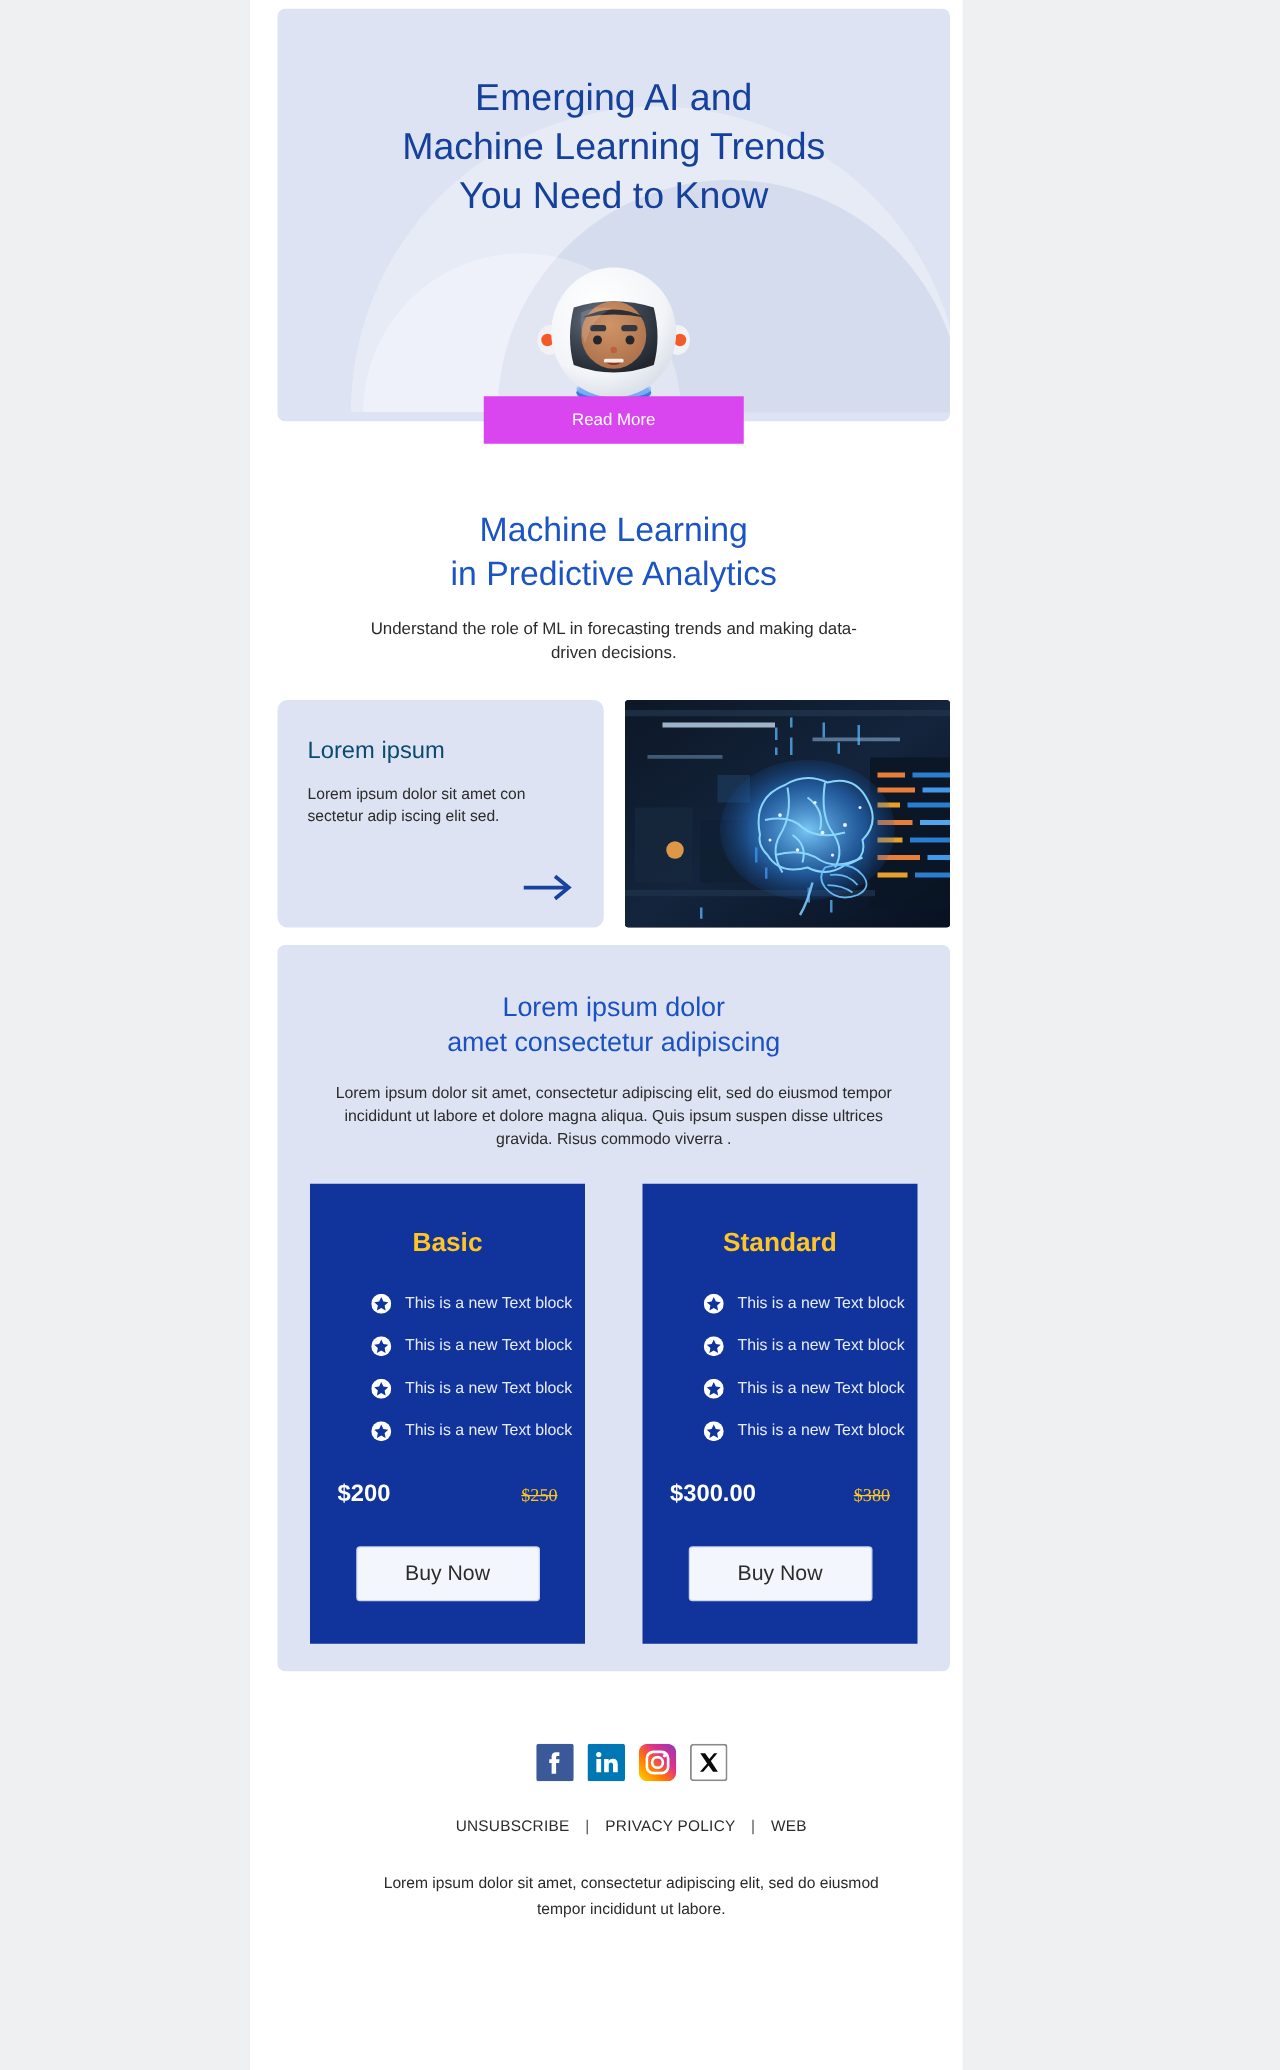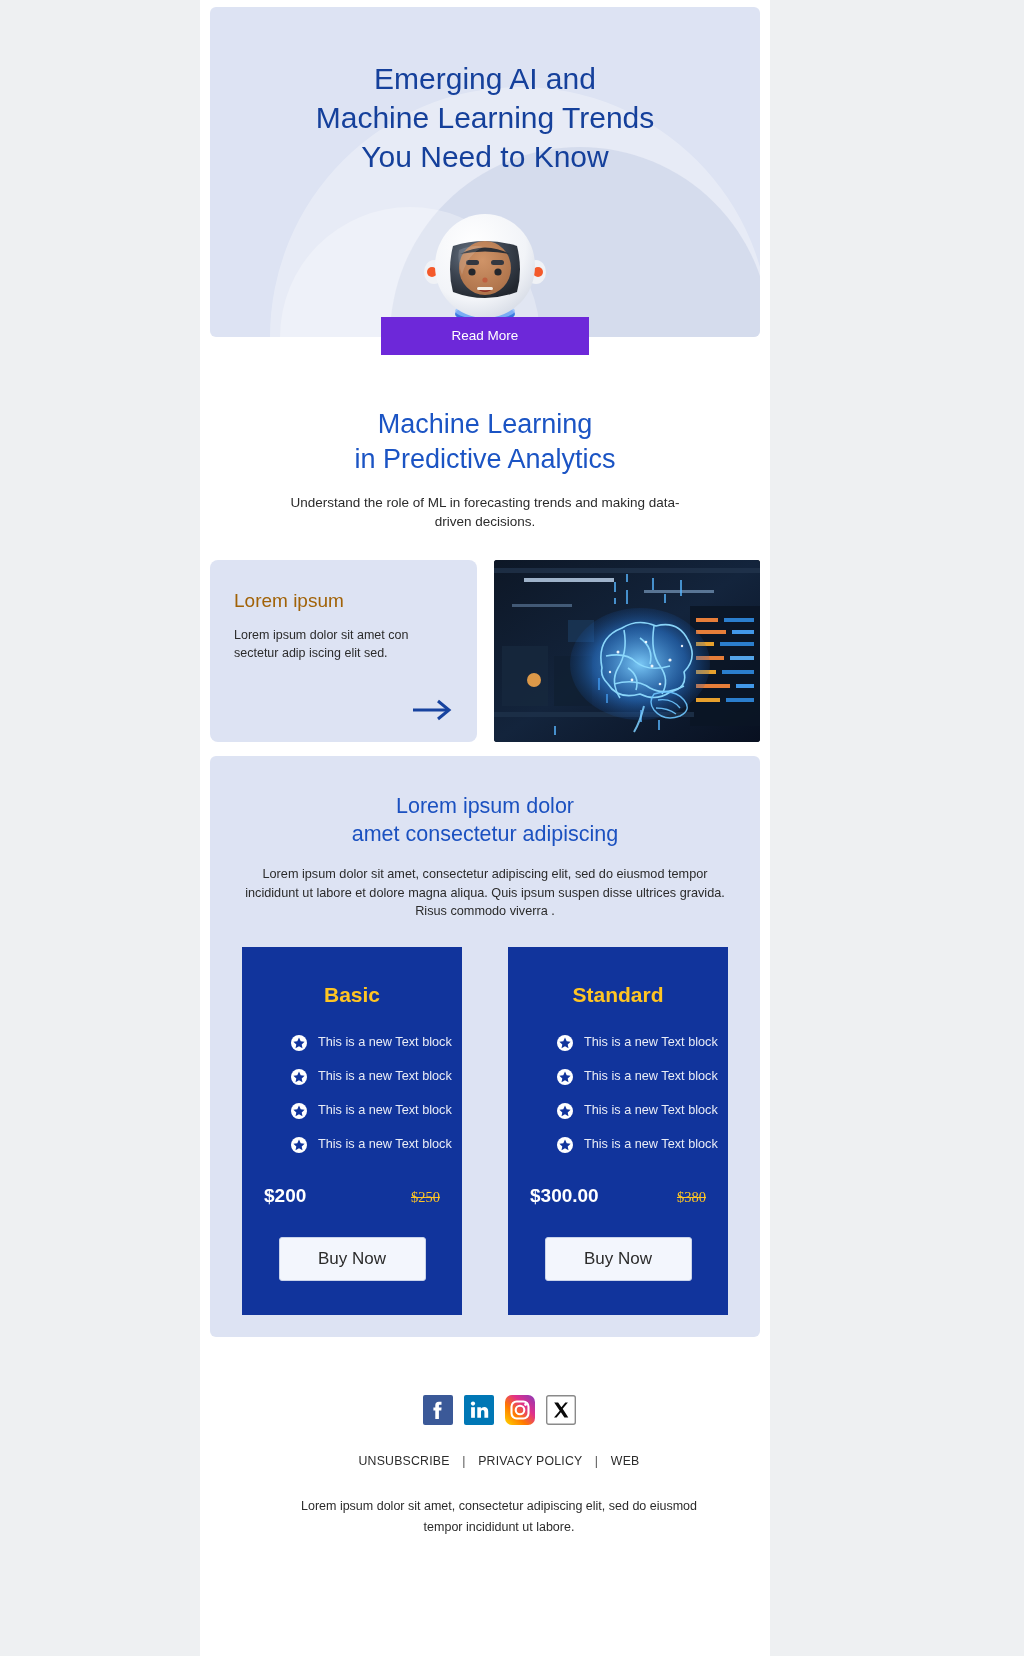--- a/index.html
+++ b/index.html
@@ -12,20 +12,21 @@
     overflow: hidden;
   }
 
   .email-canvas {
     position: absolute;
     left: 200px;
     top: 0;
     width: 570px;
     min-height: 1656px;
     background: #ffffff;
+    padding-left: 12px;
   }
 
   
   .hero {
     position: relative;
     margin: 7px 10px 0 10px;
     height: 330px;
     background: #dde3f3;
     border-radius: 6px;
     overflow: hidden;
@@ -54,21 +55,21 @@
   .read-more-wrap {
     position: relative;
     z-index: 6;
     margin-top: -20px;
     text-align: center;
   }
   .read-more-btn {
     display: inline-block;
     width: 208px;
     padding: 11px 0 12px 0;
-    background: #6d28d9;
+    background: #d946ef;
     color: #ffffff;
     font-size: 13.5px;
     border: none;
     cursor: pointer;
     font-family: "Liberation Sans", sans-serif;
   }
 
   
   .ml-section { padding: 52px 10px 0 10px; text-align: center; }
   .ml-title {
@@ -94,21 +95,21 @@
   }
   .lorem-card {
     width: 267px;
     height: 182px;
     background: #dde3f3;
     border-radius: 8px;
     padding: 30px 24px 0 24px;
     position: relative;
   }
   .lorem-card h3 {
-    color: #a16207;
+    color: #0c4a6e;
     font-size: 19px;
     font-weight: 400;
     margin-bottom: 14px;
   }
   .lorem-card p {
     color: #2b2b2b;
     font-size: 12.5px;
     line-height: 18px;
   }
   .arrow-link {

